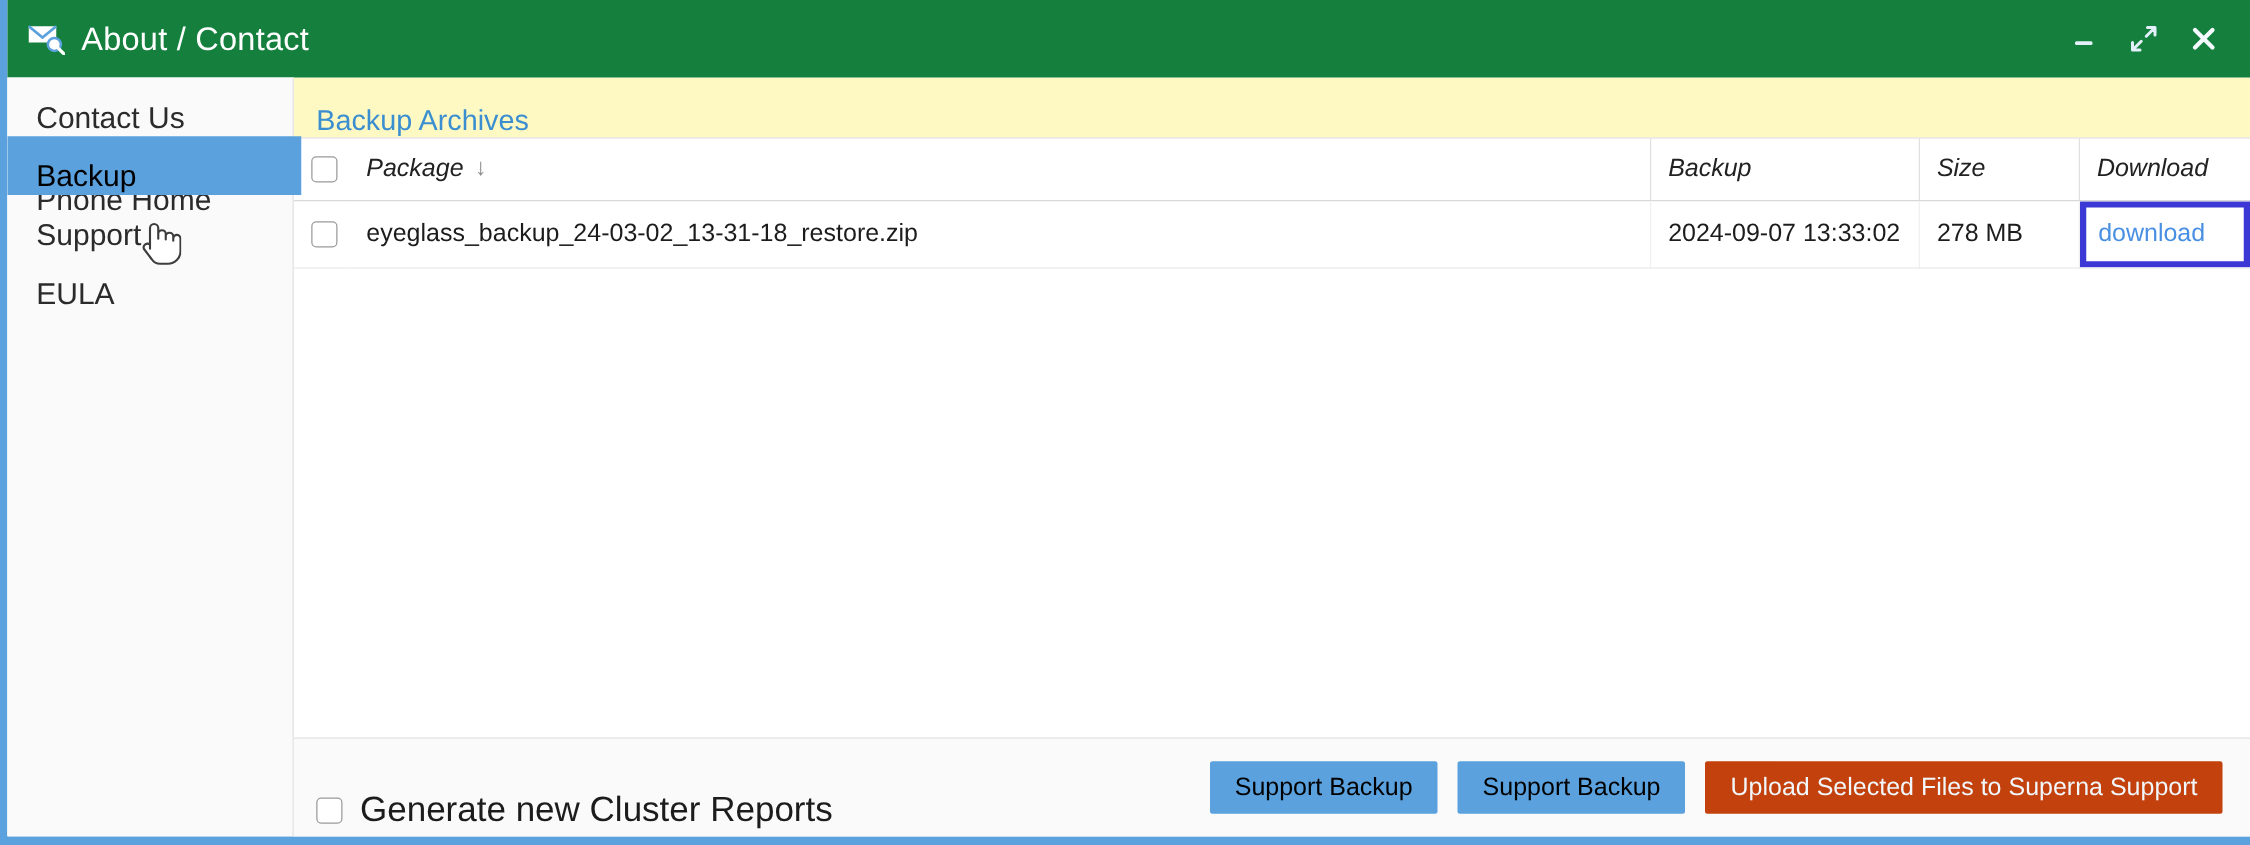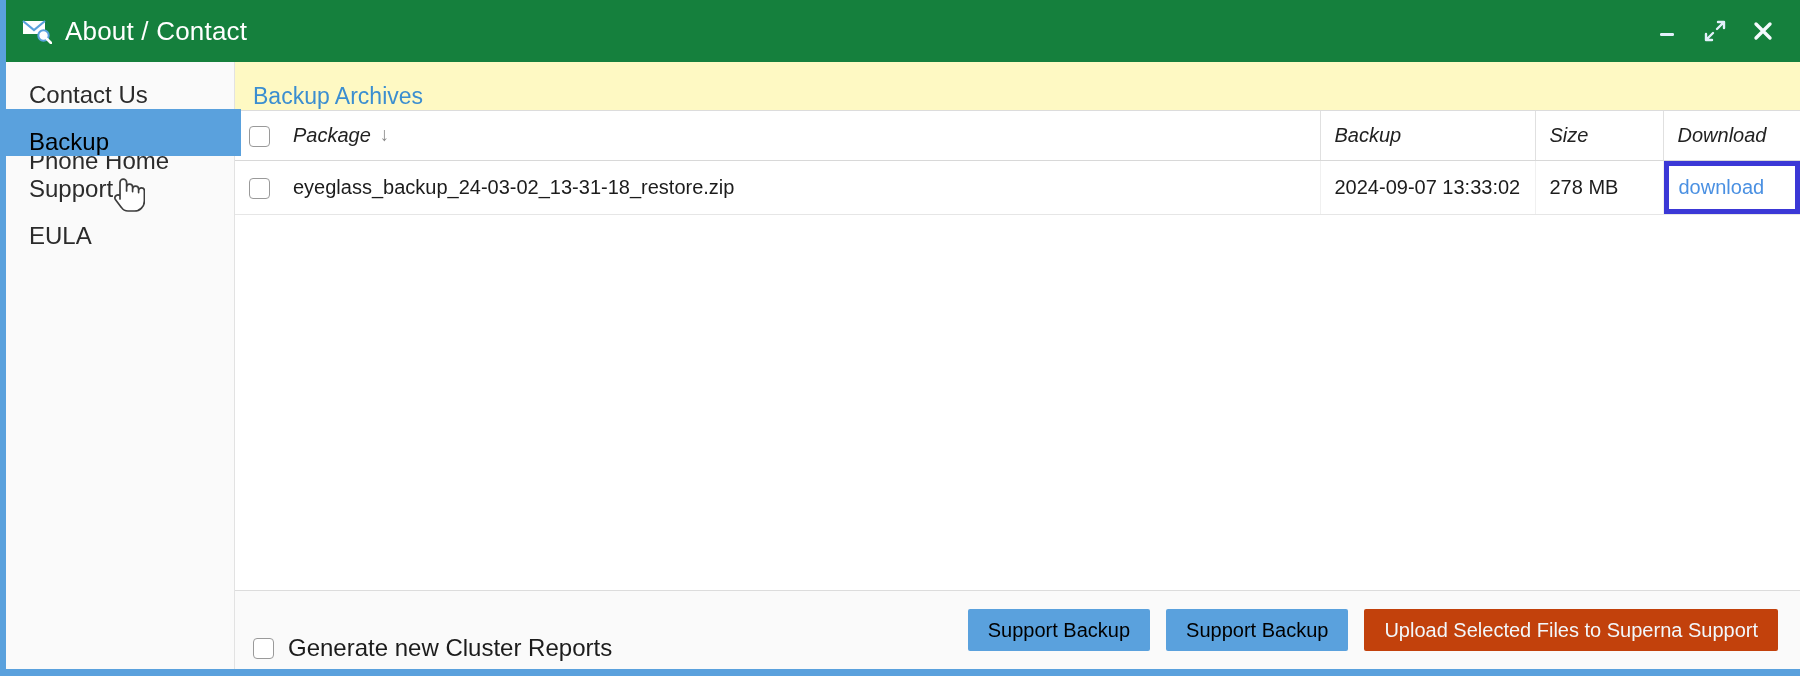--- a/index.html
+++ b/index.html
@@ -221,21 +221,21 @@
     background: #fafafa;
     display: flex;
     align-items: center;
     padding: 0 22px 0 18px;
     gap: 16px;
   }
   #gen-reports {
     display: flex;
     align-items: center;
     gap: 14px;
-    font-size: 24px;
+    font-size: 28px;
     color: #1c1c1c;
     cursor: pointer;
     margin-top: 36px;
   }
   #footer-spacer { flex: 1 1 auto; }
   .btn {
     height: 42px;
     border: none;
     border-radius: 2px;
     background: #5AA1DD;

